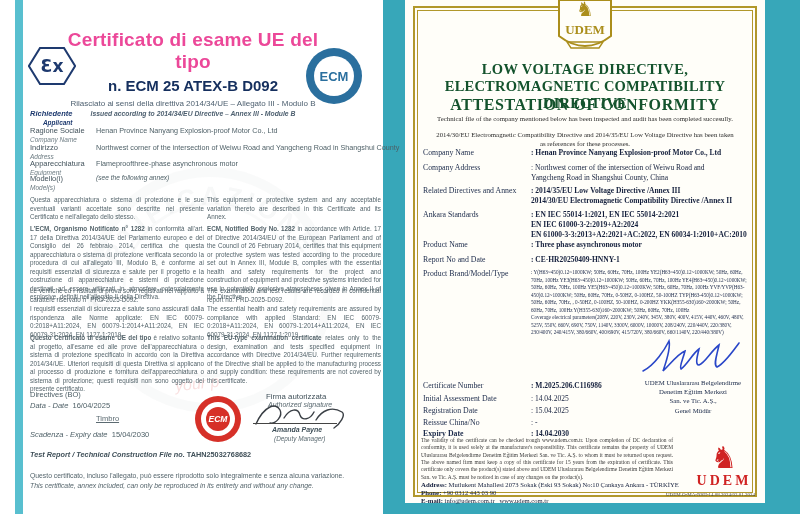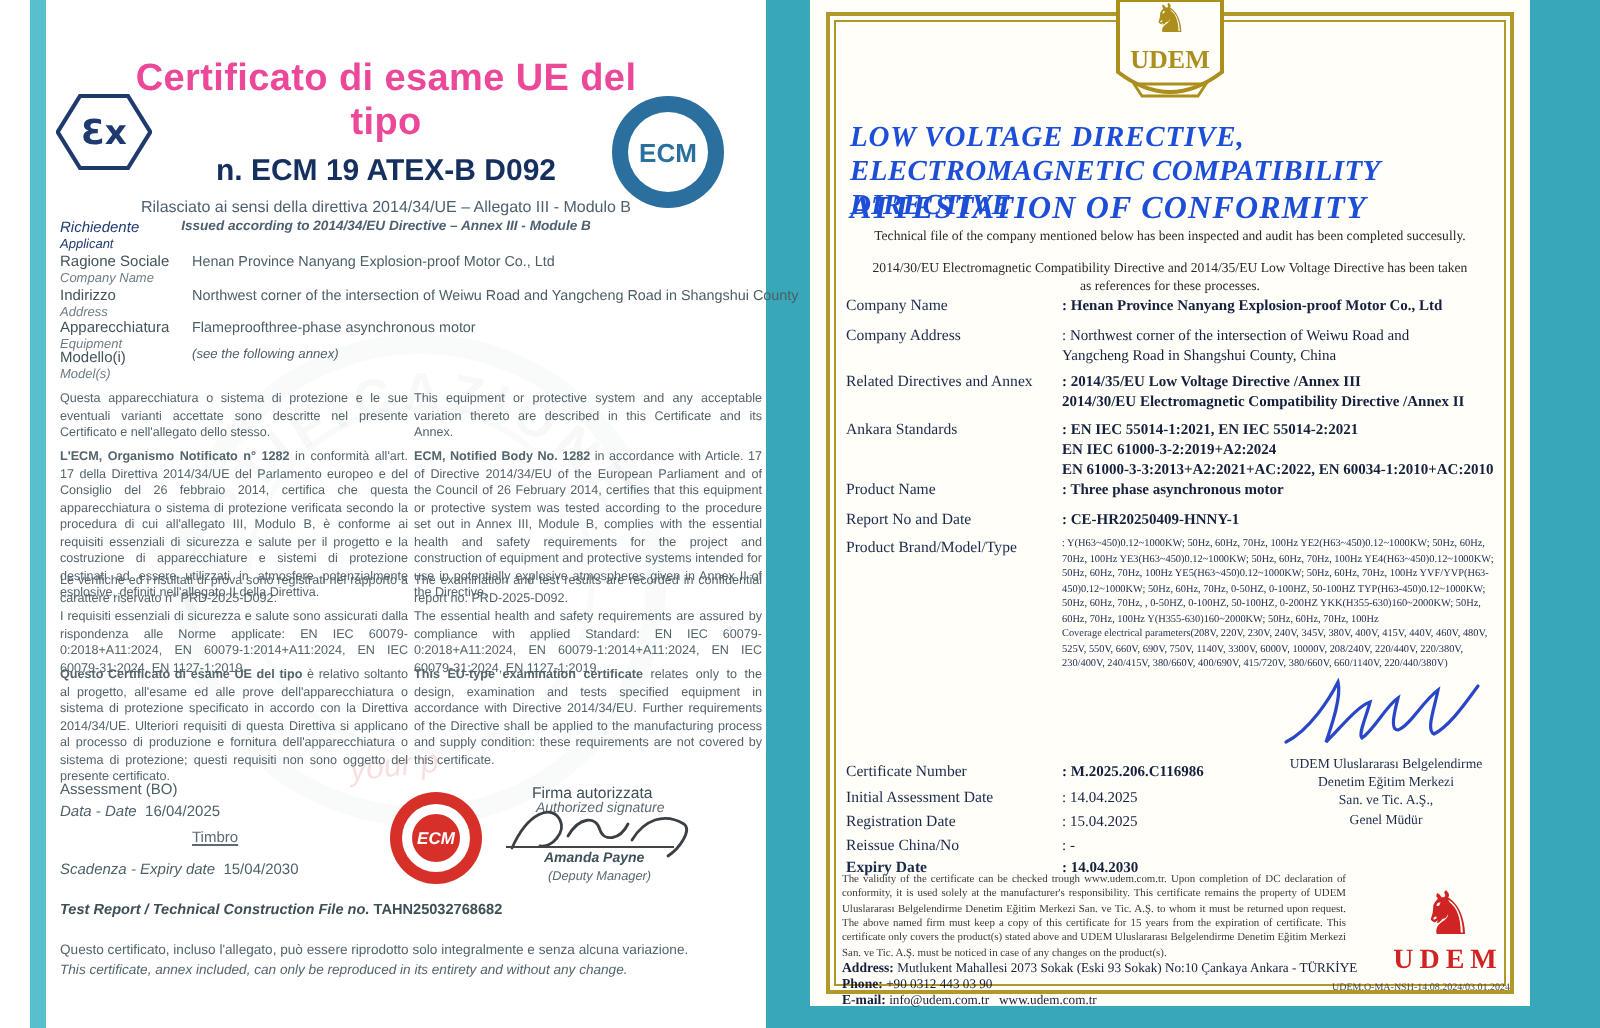--- a/index.html
+++ b/index.html
@@ -19,21 +19,21 @@
   .lc-issued-en { font-size:6.8px; font-style:italic; font-weight:bold; color:#4e6070; margin-top:2px; }
   .ex-badge { position:absolute; left:28px; top:46px; }
   .ecm-badge { position:absolute; left:306px; top:48px; width:56px; height:56px; border-radius:50%;
                background:#2a6f9e; display:flex; align-items:center; justify-content:center; }
   .ecm-badge-inner { width:40px; height:40px; border-radius:50%; background:#fff; display:flex;
                align-items:center; justify-content:center; font-weight:bold; font-size:13px; color:#2a6f9e; }
   .lc-fields { position:absolute; left:30px; top:109px; width:340px; }
   .lc-field { position:absolute; }
   .lbl-it { font-size:7.5px; color:#43535c; }
   .lbl-en { font-size:6.5px; font-style:italic; color:#6d7c83; margin-top:1px; }
-  .lbl-head .lbl-it, .lbl-head .lbl-en { font-weight:normal; font-style:italic; color:#1e3a6f; }
+  .lbl-head .lbl-it, .lbl-head .lbl-en { font-weight:bold; font-style:italic; color:#1e3a6f;text-align:right; }
   .fld-val { position:absolute; left:66px; top:0; width:278px; font-size:7.2px; color:#4d5f66; white-space:nowrap; }
   .fld-val.italic { font-style:italic; font-size:6.6px; }
   .lc-par { position:absolute; width:174px; font-size:6.3px; line-height:1.35; text-align:justify; color:#54646b; }
   .lc-par .lead { font-weight:bold; }
   .col1 { left:30px; } .col2 { left:207px; }
   .lc-bottom { font-size:7.5px; color:#4d5f66; }
   .stamp-red { position:absolute; left:195px; top:396px; width:46px; height:46px; border-radius:50%;
                background:#d63028; display:flex; align-items:center; justify-content:center; }
   .stamp-red-mid { width:34px; height:34px; border-radius:50%; background:#fff; display:flex; align-items:center; justify-content:center; }
   .stamp-red-core { width:24px; height:24px; border-radius:50%; background:#d63028; color:#fff; font-weight:bold;
@@ -44,21 +44,21 @@
   .watermark { position:absolute; left:80px; top:160px; opacity:.55; pointer-events:none; }
   .wm-script { position:absolute; left:175px; top:375px; font-size:16px; font-style:italic; color:#e05555; opacity:.18; transform:rotate(-6deg); }
 
   
   .right-panel { position:absolute; left:405px; top:0; width:360px; height:503px; background:#fffef9;
                  font-family:"Liberation Serif", serif; color:#1c2430; }
   .gold-frame-outer { position:absolute; left:8px; top:6px; right:8px; bottom:6px; border:2px solid #b1982b; }
   .gold-frame-inner { position:absolute; left:12px; top:10px; right:12px; bottom:10px; border:1px solid #b1982b; }
   .rc { position:absolute; }
   .udem-shield { position:absolute; left:152px; top:-2px; text-align:center; }
-  .rc-title { left:20px; width:320px; text-align:left; font-weight:bold; color:#1d4ed8;font-style:italic; }
+  .rc-title { left:20px; width:320px; text-align:center; font-weight:bold; color:#14532d; }
   .rc-t1 { top:61px; font-size:14.5px; letter-spacing:.4px; }
   .rc-t2 { top:78px; font-size:14.5px; letter-spacing:.2px; }
   .rc-t3 { top:96px; font-size:16px; letter-spacing:.6px; }
   .rc-sub { left:28px; width:304px; text-align:center; font-size:6.8px; color:#2a2a2a; line-height:1.3; }
   .rc-row { position:absolute; left:18px; width:330px; }
   .rc-lbl { position:absolute; left:0; top:0; width:108px; font-size:7.8px; color:#1b2a4a; }
   .rc-val { position:absolute; left:108px; top:0; width:222px; font-size:7.5px; color:#15203d; white-space:pre-line; line-height:1.32; }
   .rc-val.bold { font-weight:bold; }
   .rc-val.tiny { font-size:5.2px; line-height:1.45; color:#233050; }
   .rc-org { position:absolute; left:218px; width:140px; text-align:center; font-size:6.8px; color:#1b2a4a; line-height:1.35; }
@@ -96,21 +96,21 @@
       <polygon points="14,1 42,1 55,22 42,43 14,43 1,22" fill="none" stroke="#1e3a6f" stroke-width="2.4"></polygon>
       <text x="28" y="29" text-anchor="middle" font-size="20" font-weight="bold" fill="#1e3a6f" font-family="DejaVu Sans, sans-serif">Ɛx</text>
     </svg>
 
     <div class="ecm-badge">
       <div class="ecm-badge-inner">ECM</div>
     </div>
 
     <div class="lc lc-titleblock">
       <div class="lc-title-it">Certificato di esame UE del tipo</div>
-      <div class="lc-certno">n. ECM 19 ATEX-B D092</div>
+      <div class="lc-certno">n. ECM 25 ATEX-B D092</div>
       <div class="lc-issued-it">Rilasciato ai sensi della direttiva 2014/34/UE – Allegato III - Modulo B</div>
       <div class="lc-issued-en">Issued according to 2014/34/EU Directive – Annex III - Module B</div>
     </div>
 
     <div class="lc-fields">
       <div class="lc-field lbl-head" style="left:0;top:0">
         <div class="lbl-it">Richiedente</div>
         <div class="lbl-en">Applicant</div>
       </div>
       <div class="lc-field" style="left:0;top:17px">
@@ -143,21 +143,21 @@
 
     <div class="lc-par col1" style="top:287px"><span class="lead"></span><span>Le verifiche ed i risultati di prova sono registrati nel rapporto a carattere riservato n° PRD-2025-D092.</span></div>
     <div class="lc-par col2" style="top:287px"><span class="lead"></span><span>The examination and test results are recorded in confidential report no. PRD-2025-D092.</span></div>
 
     <div class="lc-par col1" style="top:305px"><span class="lead"></span><span>I requisiti essenziali di sicurezza e salute sono assicurati dalla rispondenza alle Norme applicate: EN IEC 60079-0:2018+A11:2024, EN 60079-1:2014+A11:2024, EN IEC 60079-31:2024, EN 1127-1:2019.</span></div>
     <div class="lc-par col2" style="top:305px"><span class="lead"></span><span>The essential health and safety requirements are assured by compliance with applied Standard: EN IEC 60079-0:2018+A11:2024, EN 60079-1:2014+A11:2024, EN IEC 60079-31:2024, EN 1127-1:2019.</span></div>
 
     <div class="lc-par col1" style="top:334px"><span class="lead">Questo Certificato di esame UE del tipo</span><span> è relativo soltanto al progetto, all'esame ed alle prove dell'apparecchiatura o sistema di protezione specificato in accordo con la Direttiva 2014/34/UE. Ulteriori requisiti di questa Direttiva si applicano al processo di produzione e fornitura dell'apparecchiatura o sistema di protezione; questi requisiti non sono oggetto del presente certificato.</span></div>
     <div class="lc-par col2" style="top:334px"><span class="lead">This EU-type examination certificate</span><span> relates only to the design, examination and tests specified equipment in accordance with Directive 2014/34/EU. Further requirements of the Directive shall be applied to the manufacturing process and supply condition: these requirements are not covered by this certificate.</span></div>
 
-    <div class="lc lc-bottom" style="left:30px; top:390px;">Assessment (BO)</div>
+    <div class="lc lc-bottom" style="left:30px; top:390px;">Directives (BO)</div>
     <div class="lc lc-bottom" style="left:30px; top:401px;">
       <span style="font-style:italic">Data - Date</span>&nbsp;&nbsp;<span>16/04/2025</span>
     </div>
     <div class="lc lc-bottom" style="left:96px; top:414px; color:#5b6a71;text-decoration:underline;">Timbro</div>
     <div class="lc lc-bottom" style="left:30px; top:430px;">
       <span style="font-style:italic">Scadenza - Expiry date</span>&nbsp;&nbsp;<span>15/04/2030</span>
     </div>
 
     <div class="stamp-red">
       <div class="stamp-red-mid">

